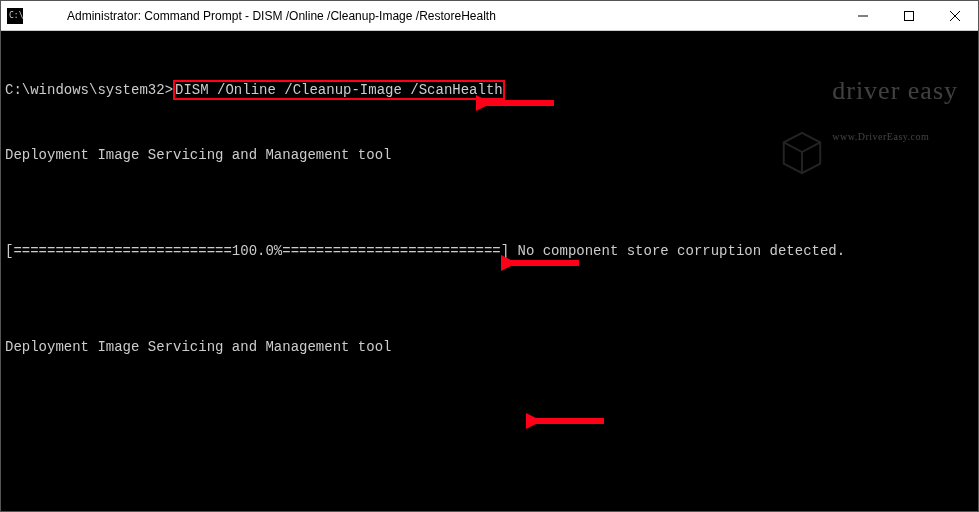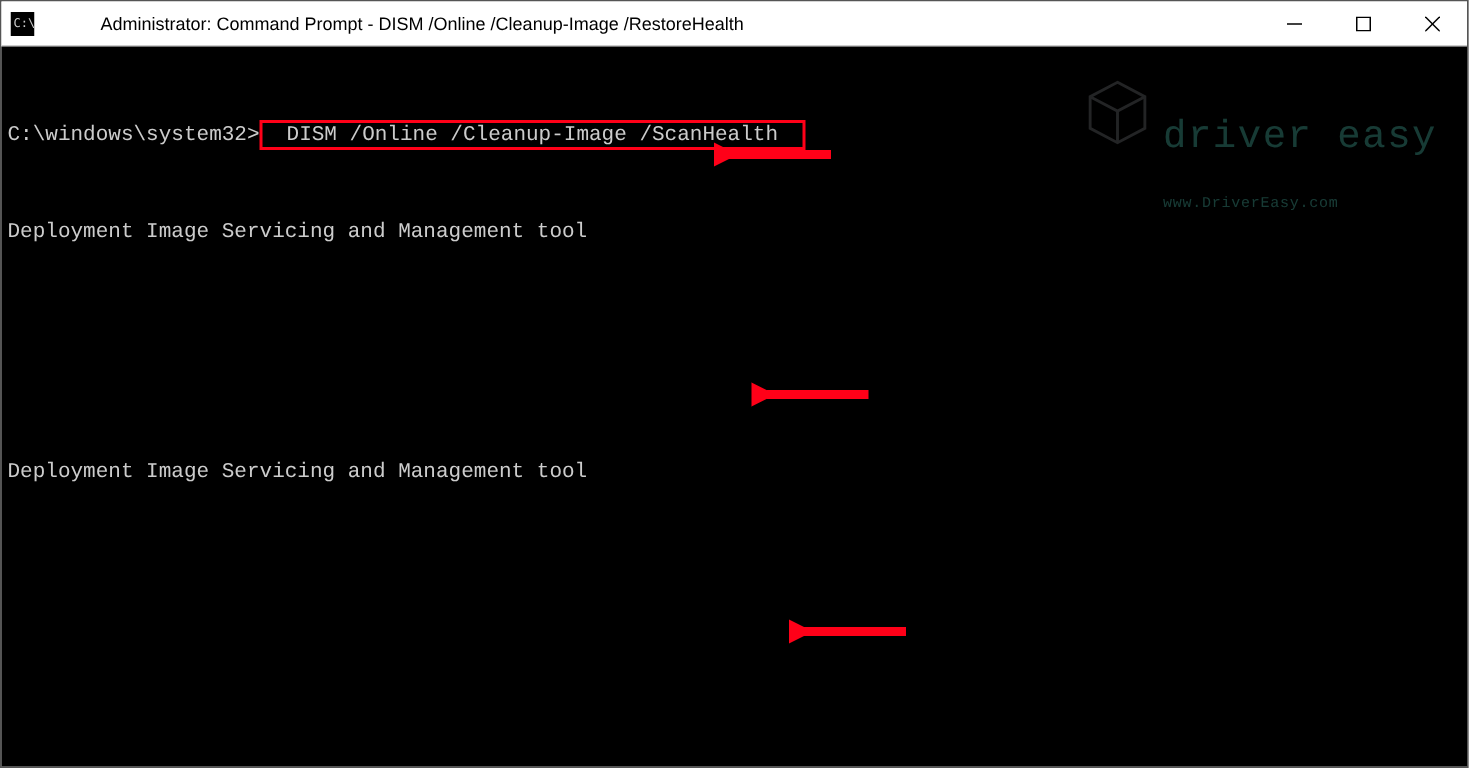--- a/index.html
+++ b/index.html
@@ -65,40 +65,40 @@
     font-size: 14px;
     line-height: 16px;
     position: relative;
     overflow: hidden;
     white-space: pre;
   }
   .terminal .line { display: block; }
   .highlight-box {
     display: inline-block;
     border: 2px solid #ff0018;
-    padding: 0 16px;
+    padding: 0 0;
     margin: -1px 0;
   }
   
   .arrow {
     position: absolute;
     pointer-events: none;
   }
   .arrow svg { display: block; }
   
   .watermark {
     position: absolute;
     top: 20px;
     right: 20px;
     opacity: 0.25;
     pointer-events: none;
     display: flex;
-    align-items: flex-start;
-    color: #5eead4;
-    font-family: Liberation Mono, monospace;
+    align-items: flex-end;
+    color: #ffffff;
+    font-family: Liberation Serif, serif;
   }
   .watermark .cube {
     width: 48px;
     height: 48px;
     margin-right: 6px;
   }
   .watermark .wm-text .big {
     font-size: 26px;
     font-weight: 300;
     letter-spacing: 1px;
@@ -143,20 +143,21 @@
     </div>
   </div>
 
   <div class="terminal">
 <span class="line">&nbsp;</span>
 <span class="line"><span>C:\windows\system32&gt;</span><span class="highlight-box">DISM /Online /Cleanup-Image /ScanHealth</span></span>
 <span class="line">&nbsp;</span>
 <span class="line">Deployment Image Servicing and Management tool</span>
 <span class="line">&nbsp;</span>
 <span class="line">&nbsp;</span>
+<span class="line">[==========================100.0%==========================] No component store corruption detected.</span>
 <span class="line">&nbsp;</span>
 <span class="line">&nbsp;</span>
 <span class="line">Deployment Image Servicing and Management tool</span>
 
 
 
 
 
 
 

